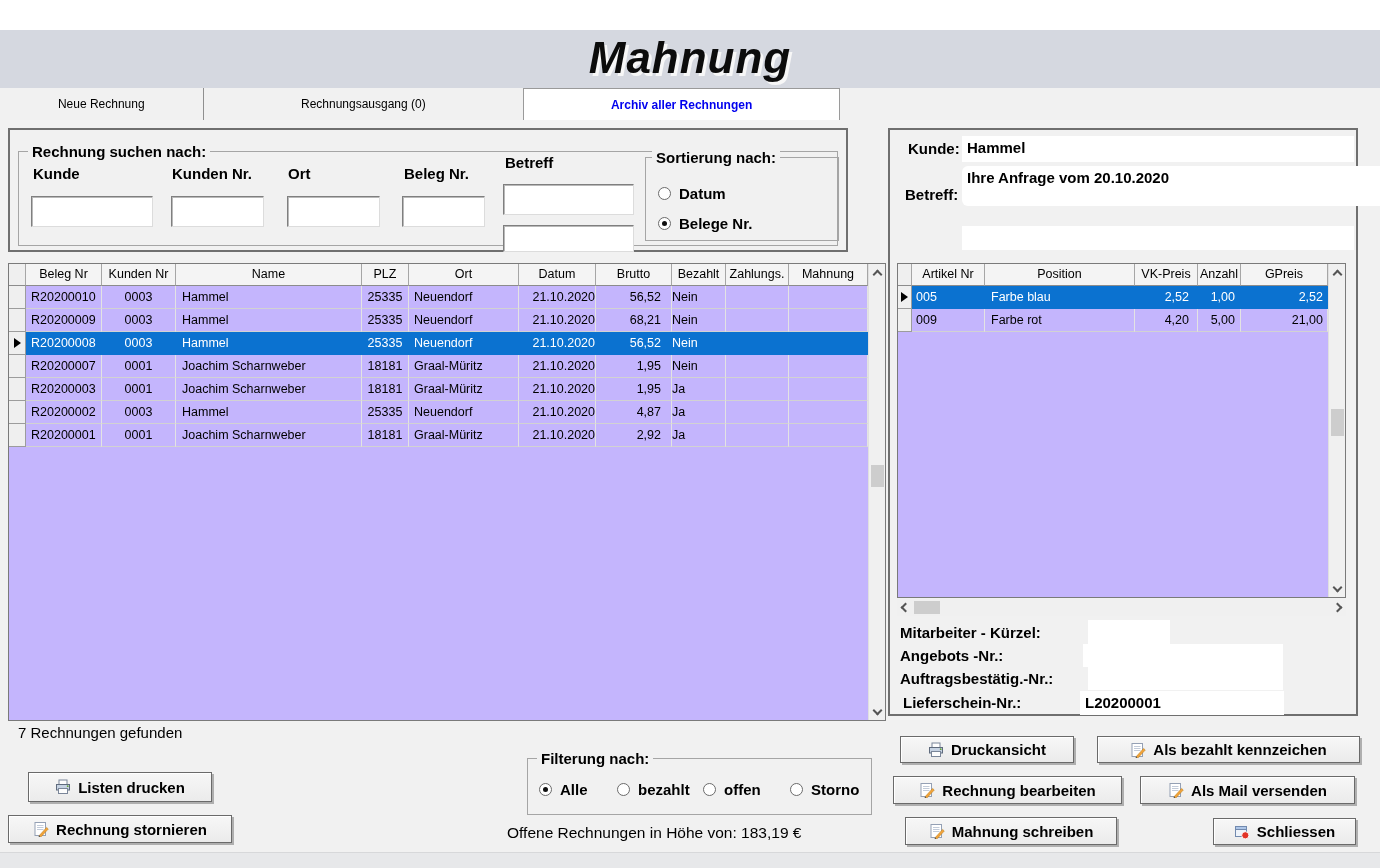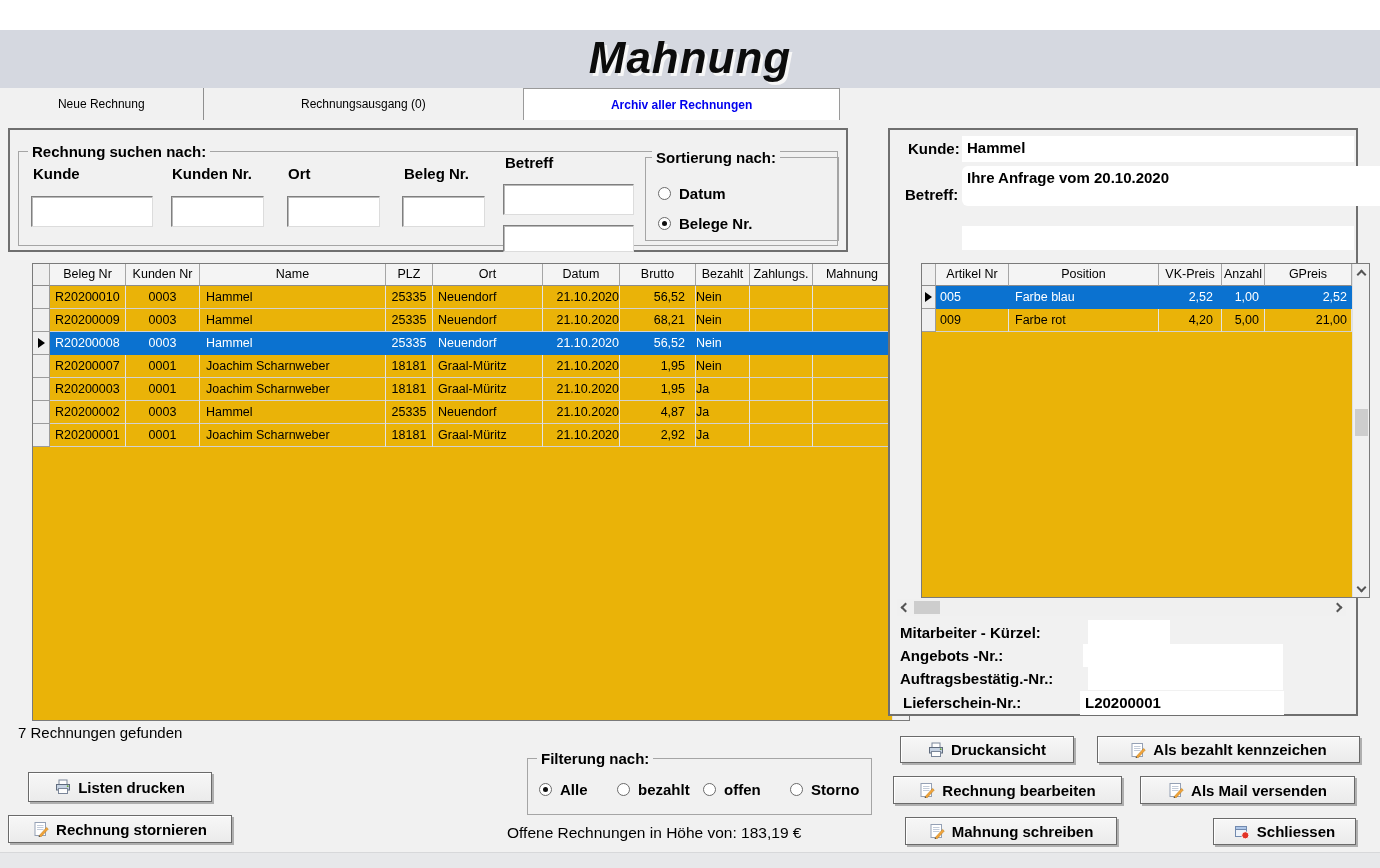--- a/index.html
+++ b/index.html
@@ -36,21 +36,21 @@
   .plain-field{background:#ffffff;font-size:15px;font-weight:bold;padding:3px 5px;white-space:nowrap;overflow:hidden;}
 
   
   .radio-row{display:flex;align-items:center;gap:8px;}
   .radio{width:13px;height:13px;border-radius:50%;background:#fff;border:1px solid #6b6b6b;
          display:inline-flex;align-items:center;justify-content:center;flex:0 0 auto;}
   .radio.checked::after{content:"";width:5px;height:5px;border-radius:50%;background:#101010;}
   .rlabel{font-size:15px;font-weight:bold;white-space:nowrap;}
 
   
-  .grid{background:#eab308;border:1px solid #7a7a7a;overflow:hidden;margin-left:24px;}
+  .grid{background:#c4b5fd;border:1px solid #7a7a7a;overflow:hidden;}
   .mcols{display:grid;grid-template-columns:17px 76px 74px 186px 47px 110px 77px 76px 54px 63px 79px;}
   .icols{display:grid;grid-template-columns:14px 73px 150px 63px 43px 87px;}
   .ghead .hcell{height:22px;line-height:21px;background:#f4f4f4;border-right:1px solid #a6a6a6;
                 border-bottom:1px solid #8c8c8c;font-size:12.5px;text-align:center;overflow:hidden;white-space:nowrap;}
   .ghead .hcell.ind{background:#efefef;}
   .grow .icell{height:23px;line-height:22px;font-size:12.5px;border-right:1px solid #e3e3e3;
                border-bottom:1px solid #d2d2d2;overflow:hidden;white-space:nowrap;}
   .grow .icell.ind{background:#efefef;border-right:1px solid #9c9c9c;border-bottom:1px solid #9c9c9c;
                    display:flex;align-items:center;justify-content:center;}
   .grow.sel .icell:not(.ind){background:#0b72d0;color:#fff;border-right-color:#0b72d0;border-bottom-color:#0b72d0;}

